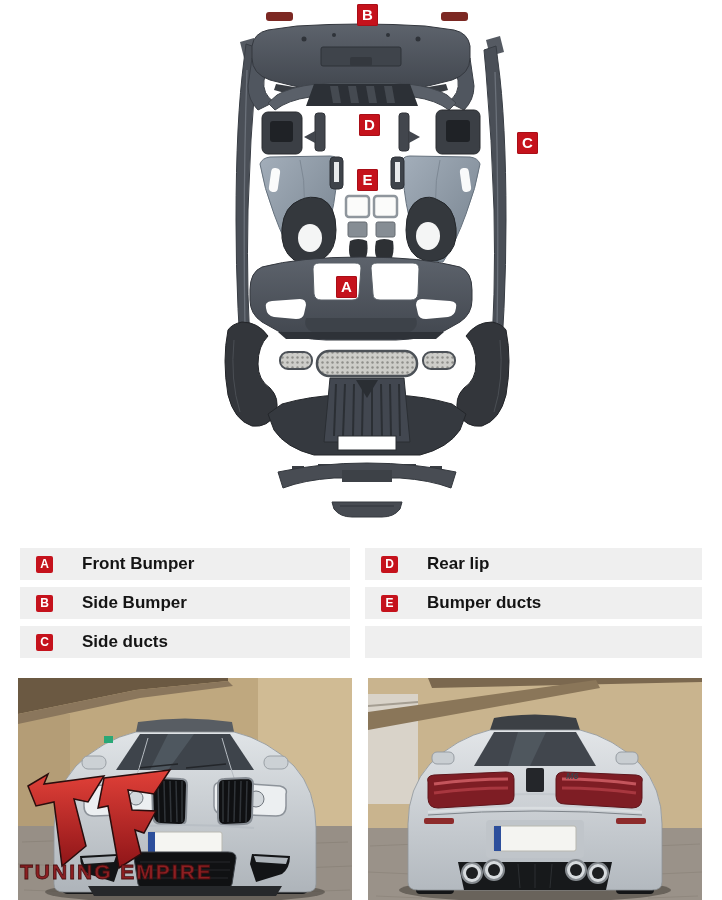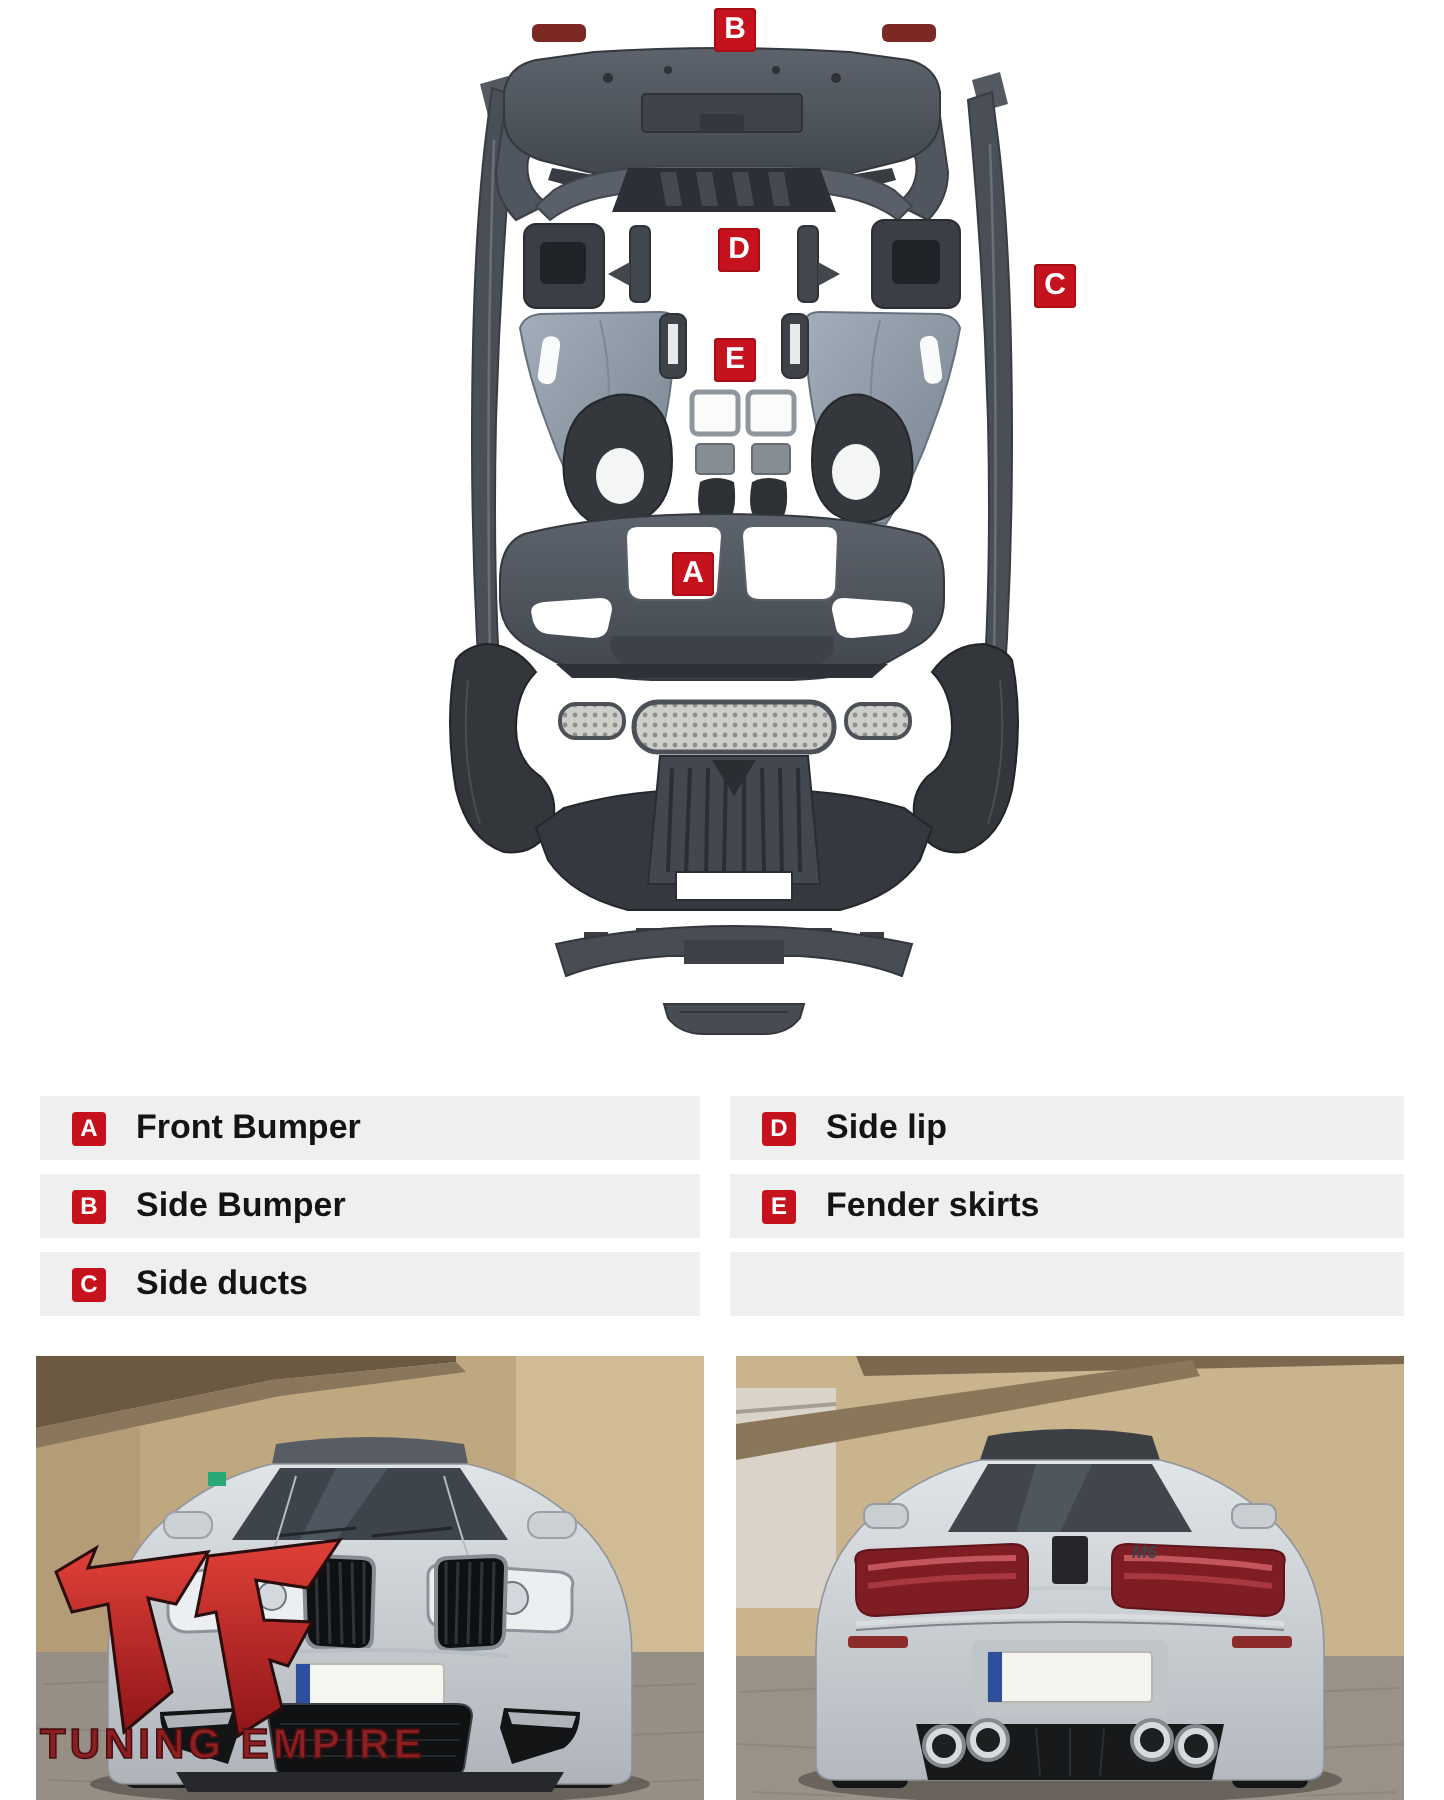--- a/index.html
+++ b/index.html
@@ -15,21 +15,21 @@
   .legend{display:flex;gap:15px;padding:0 20px;}
   .legend-col{display:flex;flex-direction:column;}
   .legend-col.left{width:330px;}
   .legend-col.right{width:337px;}
   .legend-row{height:32px;background:#efefef;display:flex;align-items:center;
       padding-left:16px;margin-bottom:7px;box-sizing:border-box;}
   .legend-row:last-child{margin-bottom:0;}
   .key-badge{width:17px;height:17px;background:#c5121c;color:#fff;
       font-size:12px;font-weight:bold;display:flex;align-items:center;
       justify-content:center;border-radius:2px;flex:0 0 17px;}
-  .legend-label{margin-left:15px;font-size:17px;font-weight:bold;color:#141414;}
+  .legend-label{margin-left:29px;font-size:17px;font-weight:bold;color:#141414;}
   
   .photos{display:flex;gap:16px;padding:6px 20px 0 18px;}
   .photo{width:334px;height:232px;position:relative;overflow:hidden;flex:0 0 334px;margin-top:14px;}
   .photo svg{display:block;}
 </style>
 </head>
 <body>
 
 <div class="diagram">
   <svg class="diagram-svg" width="722" height="548" viewBox="0 0 722 548">
@@ -206,25 +206,25 @@
       <span class="legend-label">Side Bumper</span>
     </div>
     <div class="legend-row">
       <span class="key-badge">C</span>
       <span class="legend-label">Side ducts</span>
     </div>
   </div>
   <div class="legend-col right">
     <div class="legend-row">
       <span class="key-badge">D</span>
-      <span class="legend-label">Side lip</span>
+      <span class="legend-label">Rear lip</span>
     </div>
     <div class="legend-row">
       <span class="key-badge">E</span>
-      <span class="legend-label">Fender skirts</span>
+      <span class="legend-label">Bumper ducts</span>
     </div>
     <div class="legend-row"></div>
   </div>
 </div>
 
 <div class="photos">
 
   <div class="photo">
     <svg width="334" height="232" viewBox="0 0 334 232">
       <defs>

